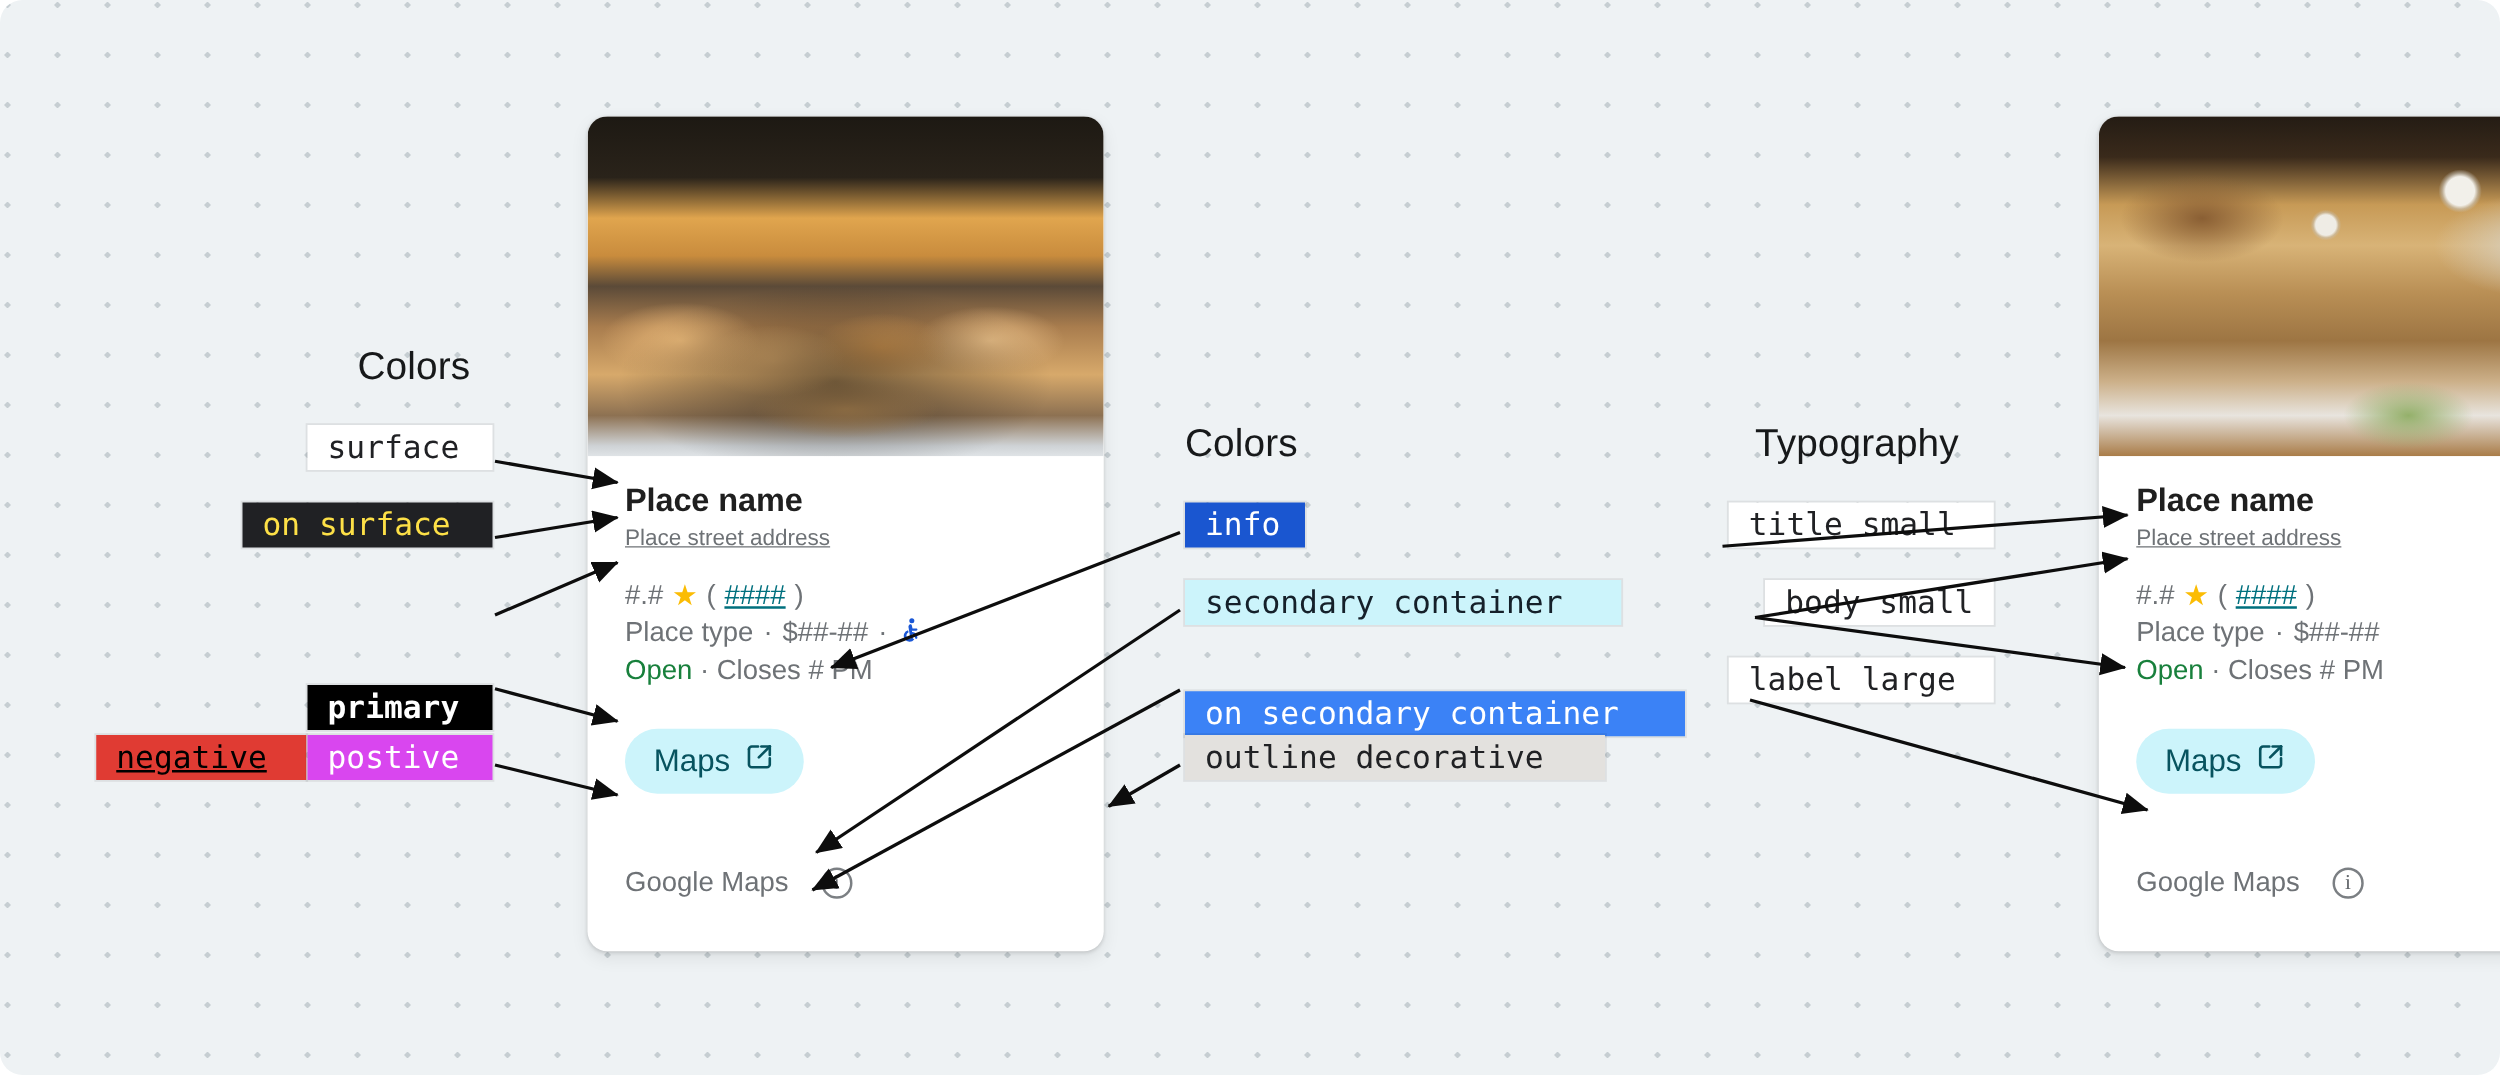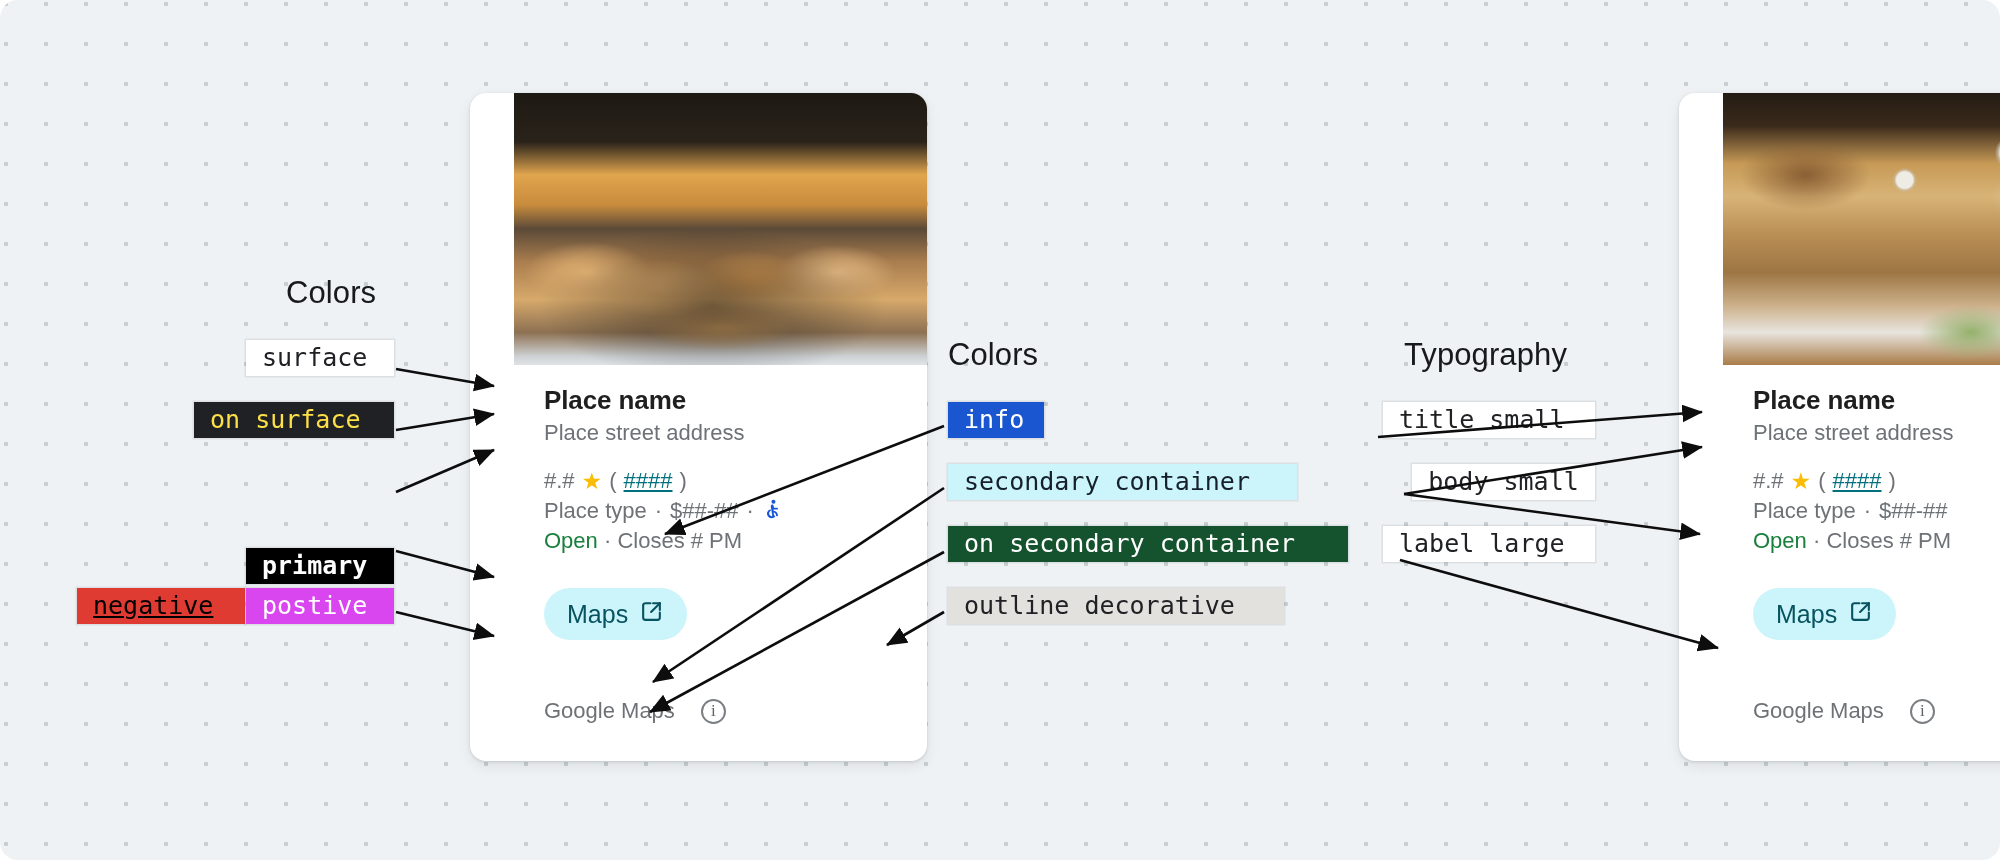--- a/index.html
+++ b/index.html
@@ -56,30 +56,29 @@
   }
 
   
   .place-card{
     position:absolute;
     background:#ffffff;
     border-radius:16px;
     overflow:hidden;
     box-shadow:0 1px 3px rgba(0,0,0,.13),0 5px 14px rgba(0,0,0,.08);
     z-index:3;
-    padding-left:44px;
   }
   .card-photo{position:relative;width:100%;overflow:hidden;}
   .card-body{padding:0 30px;}
   .place-name{
     font-size:26px;font-weight:bold;color:#1f1f1f;
     margin-top:20px;letter-spacing:-.1px;
   }
   .place-addr{
-    font-size:22px;color:#6e7276;margin-top:4px;white-space:nowrap;
+    font-size:18px;color:#6e7276;margin-top:4px;white-space:nowrap;text-decoration:underline;
   }
   .rating-row{
     font-size:22px;color:#6e7276;margin-top:22px;white-space:nowrap;
     display:flex;align-items:center;gap:7px;
   }
   .star{color:#fbbc04;font-size:23px;line-height:1;}
   .rev-count{color:#00707e;text-decoration:underline;}
   .meta-row{
     font-size:22px;color:#6e7276;margin-top:4px;white-space:nowrap;
     display:flex;align-items:center;gap:8px;
@@ -161,21 +160,21 @@
   <div class="chip" id="chip-postive" style="left: 246px; top: 588px; width: 148px; background: #d946ef; color: rgb(255, 255, 255);">
     <span>postive</span>
   </div>
 
   <div class="chip" id="chip-info" style="left: 948px; top: 402px; width: 96px; background: rgb(26, 86, 208); color: rgb(255, 255, 255);">
     <span>info</span>
   </div>
   <div class="chip" id="chip-secondary-container" style="left: 948px; top: 464px; width: 349px; background: rgb(204, 244, 251); color: rgb(21, 32, 42);">
     <span>secondary container</span>
   </div>
-  <div class="chip" id="chip-on-secondary-container" style="left: 948px; top: 526px; width: 400px; background: #14532d; color: rgb(255, 255, 255);">
+  <div class="chip" id="chip-on-secondary-container" style="left: 948px; top: 553px; width: 400px; background: #3b82f6; color: rgb(255, 255, 255);">
     <span>on secondary container</span>
   </div>
   <div class="chip" id="chip-outline-decorative" style="left: 948px; top: 588px; width: 336px; background: rgb(227, 225, 222); color: rgb(32, 33, 36);">
     <span>outline decorative</span>
   </div>
 
   <div class="chip" id="chip-title-small" style="left: 1383px; top: 402px; width: 212px; background: rgb(255, 255, 255); color: rgb(32, 33, 36);">
     <span>title small</span>
   </div>
   <div class="chip" id="chip-body-small" style="left: 1412px; top: 464px; width: 183px; justify-content: center; background: rgb(255, 255, 255); color: rgb(32, 33, 36);">

